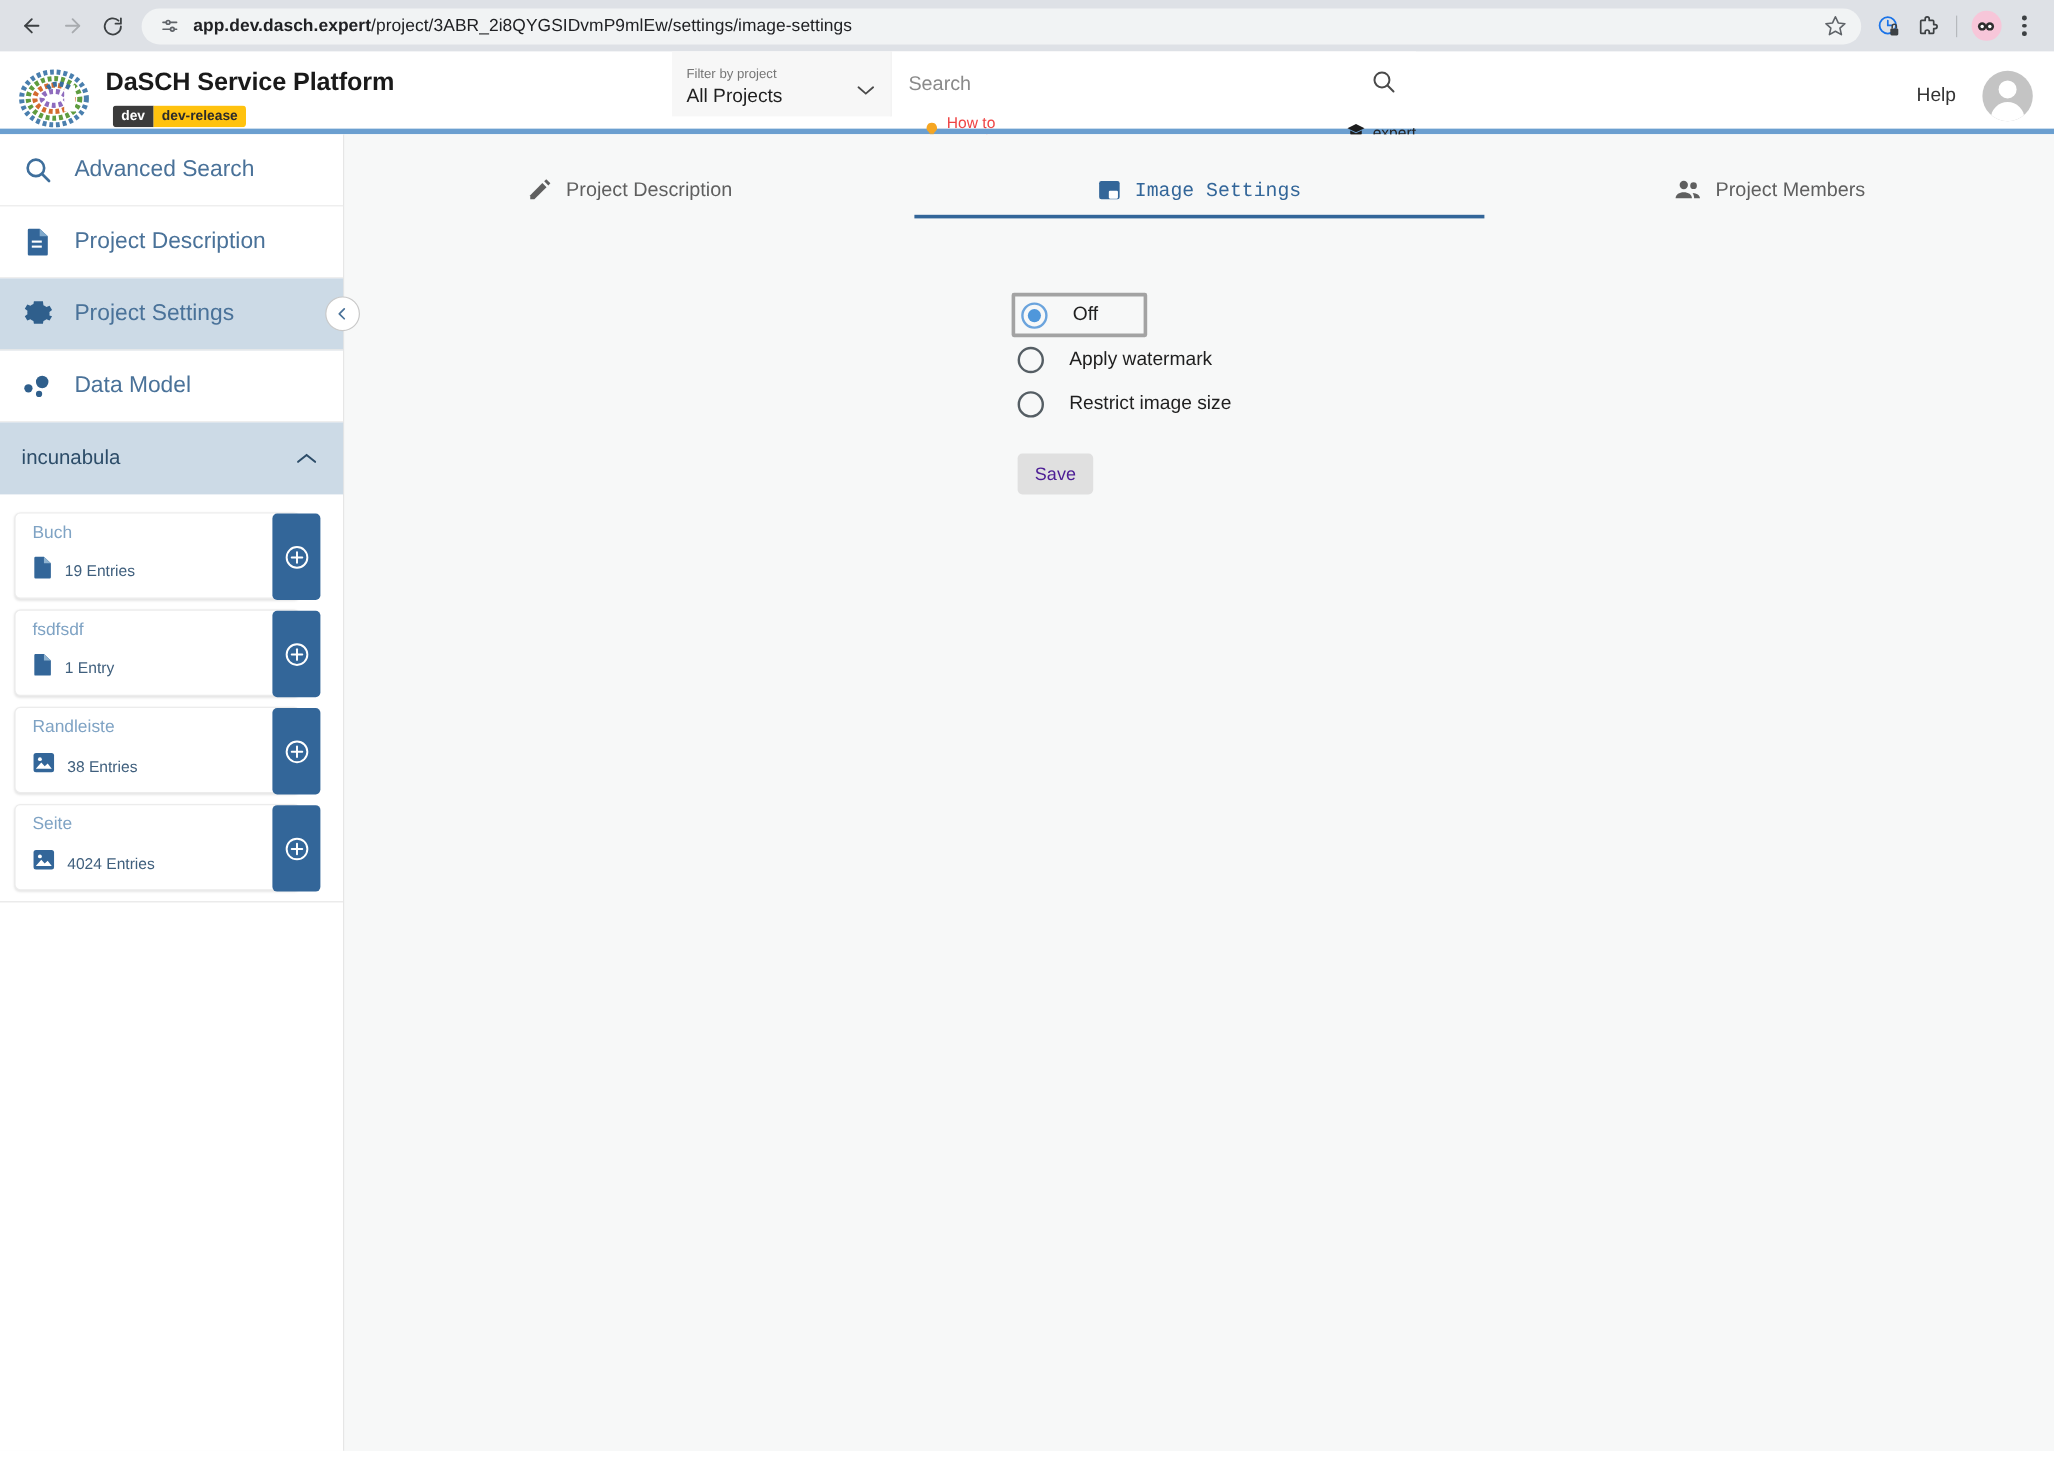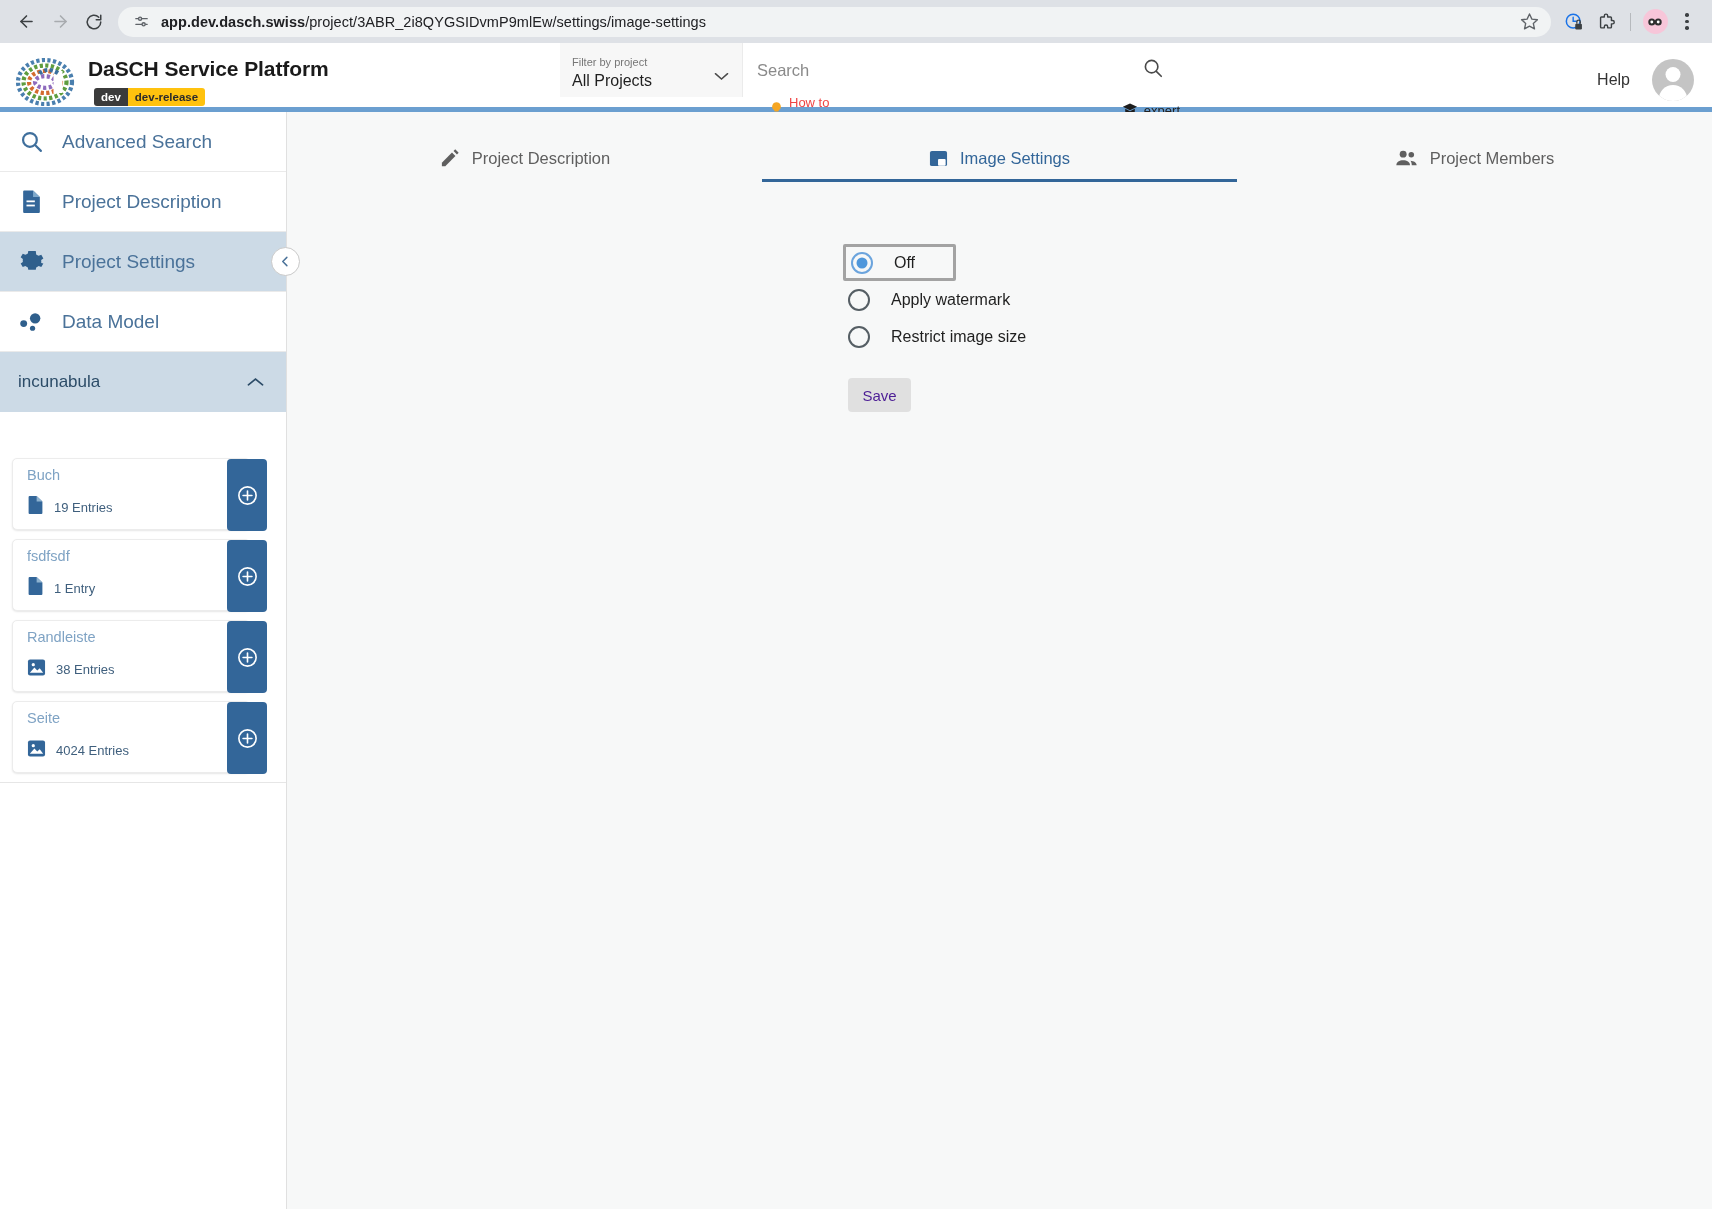--- a/index.html
+++ b/index.html
@@ -253,21 +253,21 @@
     height: 60px;
     background: #ccdae6;
     display: flex;
     align-items: center;
     justify-content: space-between;
     padding: 0 22px 0 18px;
     color: #2c4c68;
     font-size: 17px;
   }
 
-  .res-list { padding: 6px 0 0 0; border-bottom: 1px solid #e6e6e6; margin-top: 31px; }
+  .res-list { padding: 6px 0 0 0; border-bottom: 1px solid #e6e6e6; }
   .res-card {
     margin: 9px 36px 9px 12px;
     height: 72px;
     background: #ffffff;
     border: 1px solid #ececec;
     border-radius: 5px;
     box-shadow: 0 1px 2px rgba(0,0,0,0.10);
     display: flex;
     position: relative;
   }
@@ -310,21 +310,21 @@
     flex: 1 1 0;
     display: flex;
     align-items: center;
     justify-content: center;
     gap: 12px;
     height: 48px;
     font-size: 16.5px;
     color: #5f5f5f;
     position: relative;
   }
-  .tab.active { color: #336699; }
+  .tab.active { color: #336699; font-family: Liberation Mono, monospace; }
   .tab.active::after {
     content: "";
     position: absolute;
     left: 0; right: 0; bottom: 0;
     height: 3px;
     background: #336699;
   }
   .tab-icon { display: flex; align-items: center; }
 
   .settings-panel {
@@ -408,21 +408,21 @@
 
   <div class="omnibox">
     <span class="omnibox-icon">
       <svg width="17" height="17" viewBox="0 0 24 24" fill="none" stroke="#5f6368" stroke-width="1.9" stroke-linecap="round">
         <line x1="4" y1="8" x2="20" y2="8"></line>
           <line x1="4" y1="16" x2="20" y2="16"></line>
         <circle cx="10" cy="8" r="2.2" fill="#dee1e6"></circle>
           <circle cx="15" cy="16" r="2.2" fill="#dee1e6"></circle>
       </svg>
     </span>
-    <span class="omnibox-url"><b>app.dev.dasch.swiss</b><span>/project/3ABR_2i8QYGSIDvmP9mlEw/settings/image-settings</span></span>
+    <span class="omnibox-url"><b>app.dev.dasch.expert</b><span>/project/3ABR_2i8QYGSIDvmP9mlEw/settings/image-settings</span></span>
     <span class="star-btn">
       <svg width="19" height="19" viewBox="0 0 24 24" fill="none" stroke="#5f6368" stroke-width="1.7" stroke-linejoin="round">
           <polygon points="12 2.5 15 9 22 9.8 16.8 14.4 18.3 21.3 12 17.8 5.7 21.3 7.2 14.4 2 9.8 9 9"></polygon>
         </svg>
     </span>
   </div>
 
   <div class="chrome-right">
     <div class="chrome-icon-btn">
       <svg width="20" height="20" viewBox="0 0 24 24">

